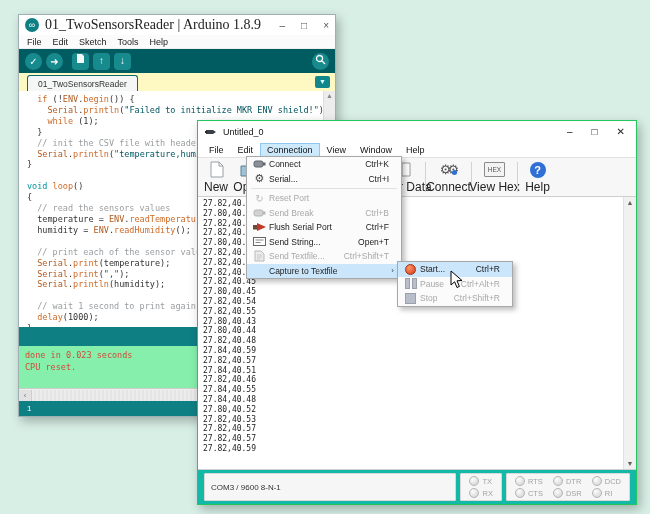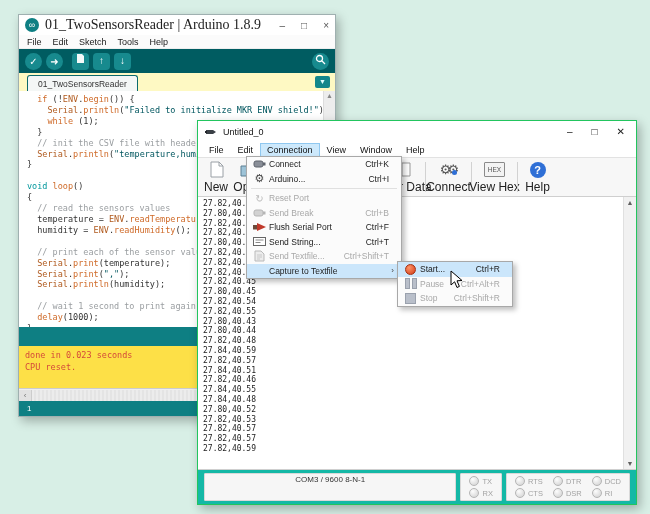--- a/index.html
+++ b/index.html
@@ -25,21 +25,21 @@
   .code{font-family:"DejaVu Sans Mono",monospace;font-size:8.5px;line-height:10.9px;padding:3px 0 0 8px;white-space:pre;color:#333;}
   .c-kw{color:#cf6a28;}
   .c-fn{color:#cf6a28;}
   .c-cls{color:#b05a1e;font-weight:normal;}
   .c-type{color:#00979c;}
   .c-str{color:#00565f;}
   .c-com{color:#9a9ea1;}
   .ed-scroll{position:absolute;right:0;top:0;bottom:0;width:11px;background:#ededed;border-left:1px solid #ddd;}
   .ed-scroll .arr{display:block;text-align:center;font-size:7px;color:#888;line-height:10px;}
   .ard-divider{height:19px;background:#0e7f83;flex:0 0 auto;}
-  .ard-console{height:36px;background:#fde047;color:#d44a3a;font-family:"DejaVu Sans Mono",monospace;font-size:8.5px;line-height:12px;padding:3px 6px;flex:0 0 auto;}
+  .ard-console{height:36px;background:#86efac;color:#d44a3a;font-family:"DejaVu Sans Mono",monospace;font-size:8.5px;line-height:12px;padding:3px 6px;flex:0 0 auto;}
   .ard-hscroll{height:12px;background:#efefef;border-top:1px solid #ccc;display:flex;align-items:center;flex:0 0 auto;}
   .ard-hscroll .hbtn{width:12px;height:11px;background:#e2e2e2;color:#777;font-size:8px;line-height:11px;text-align:center;border-right:1px solid #ccc;}
   .ard-hscroll .htrack{flex:1;height:11px;background:repeating-linear-gradient(90deg,#ececec 0 2px,#e4e4e4 2px 4px);}
   .ard-status{height:15px;background:#0e7f83;color:#fff;font-size:8px;line-height:15px;padding:0 8px;flex:0 0 auto;}
   
   .win-coolterm{left:197px;top:120px;width:438px;height:383px;border:1px solid #22c55e;z-index:10;display:flex;flex-direction:column;background:#14b8a6;}
   .ct-title{height:21px;background:#fff;display:flex;align-items:center;padding:0 7px;flex:0 0 auto;}
   .ct-title-text{font-size:9px;color:#111;flex:1;margin-left:6px;}
   .ct-ctl{display:flex;gap:19px;color:#222;font-size:10px;margin-right:4px;}
   .ct-menubar{height:15px;background:#fff;display:flex;align-items:center;font-size:9px;color:#111;padding:0 4px;flex:0 0 auto;}
@@ -51,21 +51,21 @@
   .tb-label{font-size:12px;color:#222;white-space:nowrap;}
   .tb-sep{width:1px;background:#d2d2d2;margin:3px 2px;}
   .hexbox{border:1px solid #8a8a8a;background:#f3f3f3;color:#555;font-size:6.5px;padding:3px 3px;border-radius:1px;}
   .helpcirc{width:16px;height:16px;border-radius:50%;background:#2f6fd6;color:#fff;font-weight:bold;font-size:11px;line-height:16px;text-align:center;display:inline-block;}
   .ct-data{flex:1;background:#fff;border-bottom:1px solid #cfcfcf;position:relative;overflow:hidden;}
   .serial{font-family:"DejaVu Sans Mono",monospace;font-size:8px;line-height:9.8px;color:#222;padding:2px 0 0 5px;white-space:pre;}
   .ct-vscroll{position:absolute;right:0;top:0;bottom:0;width:12px;background:#f1f1f1;border-left:1px solid #e0e0e0;display:flex;flex-direction:column;justify-content:space-between;}
   .ct-vscroll .varr{text-align:center;font-size:7px;color:#606060;line-height:11px;}
   .ct-status{height:34px;display:flex;align-items:center;padding:0 6px;gap:4px;flex:0 0 auto;}
   .st-box{border:1px solid #d9d9d9;background:#f6f6f6;height:26px;border-radius:1px;}
-  .st-com{flex:1;display:flex;flex-direction:row;justify-content:center;padding:0 6px;font-size:8px;color:#333;line-height:11px;}
+  .st-com{flex:1;display:flex;flex-direction:column;justify-content:center;padding:0 6px;font-size:8px;color:#333;line-height:11px;}
   .st-leds{display:flex;align-items:center;gap:10px;padding:0 8px;}
   .led-col{display:flex;flex-direction:column;justify-content:center;gap:2px;}
   .led-row{display:flex;align-items:center;gap:3px;}
   .led{width:8px;height:8px;border-radius:50%;border:1px solid #b5b5b5;background:radial-gradient(circle at 35% 30%,#fdfdfd,#cfcfcf);}
   .led-label{font-size:7.5px;color:#a3a3a3;}
   
   .menu{position:absolute;background:#fbfbfb;border:1px solid #a8a8a8;box-shadow:3px 3px 5px rgba(0,0,0,0.25);z-index:20;font-size:8.5px;color:#1a1a1a;}
   .conn-menu{left:246px;top:156px;width:154px;}
   .capture-submenu{left:397px;top:261px;width:114px;}
   .mrow{height:14.5px;display:flex;align-items:center;padding:0 3px 0 3px;}
@@ -311,21 +311,21 @@
             <rect x="10" y="3.5" width="2.5" height="3" fill="#5f646d"></rect>
           </svg>
         </span>
         <span class="mlabel">Connect</span>
         <span class="mshort">Ctrl+K</span>
       </div>
       <div class="mrow">
         <span class="mic">
           <span style="font-size:11px;color:#4a4a4a;">⚙</span>
         </span>
-        <span class="mlabel">Arduino...</span>
+        <span class="mlabel">Serial...</span>
         <span class="mshort">Ctrl+I</span>
       </div>
       <div class="msep"></div>
       <div class="mrow disabled">
         <span class="mic">
           <span style="font-size:10px;color:#bcbcbc;">↻</span>
         </span>
         <span class="mlabel">Reset Port</span>
         <span class="mshort"></span>
       </div>
@@ -350,21 +350,21 @@
         <span class="mshort">Ctrl+F</span>
       </div>
       <div class="mrow">
         <span class="mic">
           <svg width="13" height="10" viewBox="0 0 13 10">
             <rect x="0.5" y="0.5" width="12" height="8" fill="#fff" stroke="#666"></rect>
             <path d="M2.5 3h8M2.5 5.5h5" stroke="#888"></path>
           </svg>
         </span>
         <span class="mlabel">Send String...</span>
-        <span class="mshort">Ctrl+T</span>
+        <span class="mshort">Open+T</span>
       </div>
       <div class="mrow disabled">
         <span class="mic">
           <svg width="11" height="12" viewBox="0 0 11 12">
             <path d="M1 1h6l3 3v7H1z" fill="#ececec" stroke="#b9b9b9"></path>
             <path d="M3 5h5M3 7h5M3 9h3" stroke="#c8c8c8"></path>
           </svg>
         </span>
         <span class="mlabel">Send Textfile...</span>
         <span class="mshort">Ctrl+Shift+T</span>

